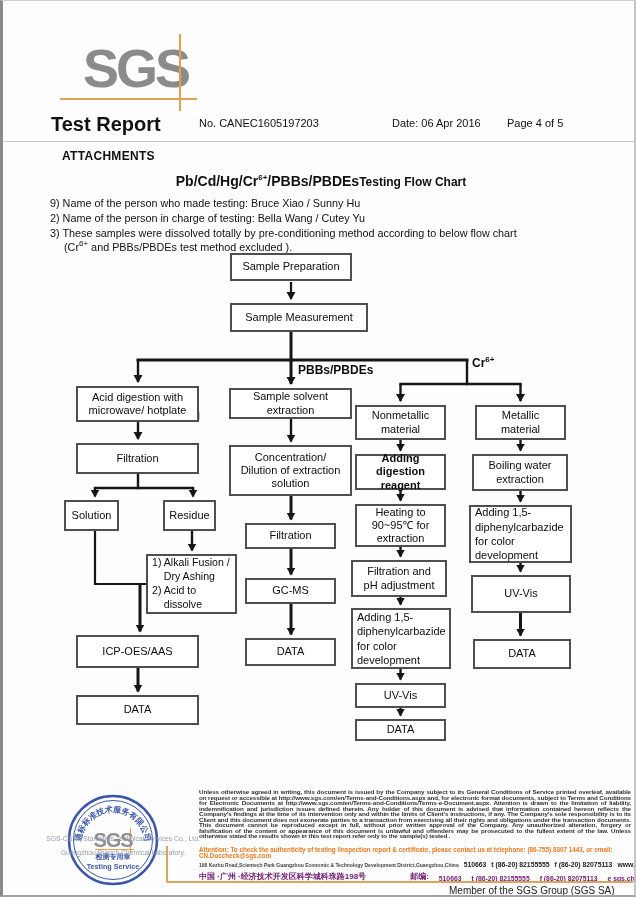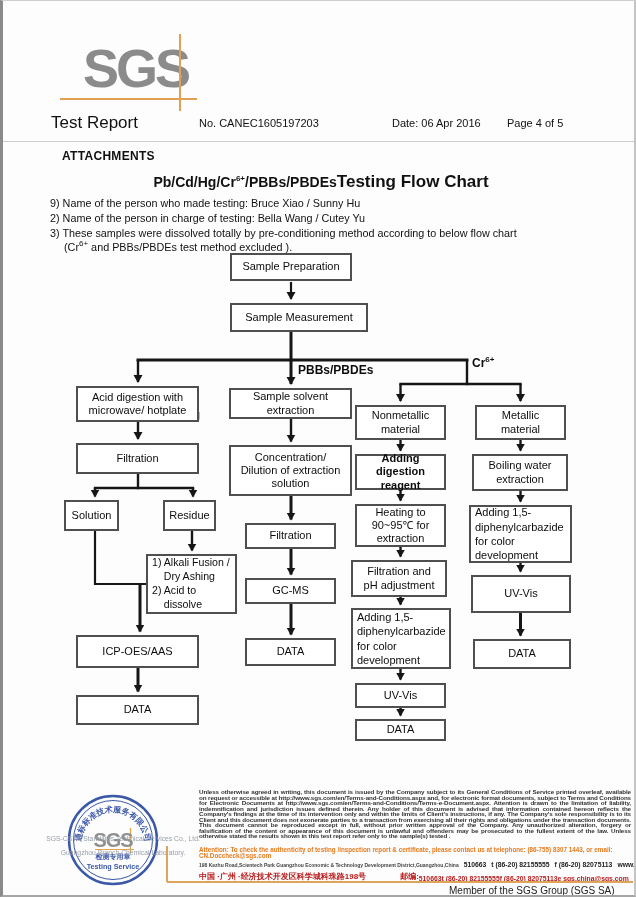--- a/index.html
+++ b/index.html
@@ -5,27 +5,27 @@
   html,body{margin:0;padding:0;background:#e8e8e8;}
   .page{position:relative;width:636px;height:897px;margin:0 auto;background:#fdfdfd;
         font-family:"Liberation Sans", sans-serif;color:#111;overflow:hidden;
         border-left:3px solid #8a8a8a;border-top:1px solid #cfcfcf;
         border-right:2px solid #c4c4c4;border-bottom:2px solid #a5a5a5;box-sizing:border-box;}
   
   .logo-text{position:absolute;left:80px;top:40px;font-size:54px;font-weight:bold;
              color:#8b8b8b;letter-spacing:-3px;line-height:1;}
   .logo-hline{position:absolute;left:57px;top:97px;width:137px;height:2px;background:#e2a052;}
   .logo-vline{position:absolute;left:176px;top:33px;width:2px;height:77px;background:#e2a052;}
-  .report-title{position:absolute;left:48px;top:112px;font-size:17px;font-weight:normal;}
+  .report-title{position:absolute;left:48px;top:112px;font-size:20px;font-weight:bold;}
   .hmeta{position:absolute;top:116px;font-size:11px;}
   .header-rule{position:absolute;left:0;top:140px;width:636px;height:1px;background:#cccccc;}
   .attachments{position:absolute;left:59px;top:148px;font-size:12px;font-weight:bold;letter-spacing:.3px;}
   .chart-title{position:absolute;left:0;top:171px;width:636px;text-align:center;font-weight:bold;}
   .chart-title .big{font-size:14px;}
-  .chart-title .small{font-size:17px;}
+  .chart-title .small{font-size:12px;}
   sup.s{font-size:8px;vertical-align:super;line-height:0;}
   .notes{position:absolute;left:47px;top:195px;font-size:10.8px;line-height:14.8px;}
   .notes .indent{padding-left:14px;}
   
   .fnode{position:absolute;border:2px solid #4f4f4f;background:#fff;box-sizing:border-box;
          display:flex;align-items:center;justify-content:center;text-align:center;
          font-size:11px;line-height:1.2;white-space:pre-line;color:#0d0d0d;}
   .fnode.left{justify-content:flex-start;text-align:left;padding-left:4px;white-space:pre-wrap;line-height:1.3;}
   .blabel{position:absolute;font-size:12px;font-weight:bold;color:#0d0d0d;}
   svg.connectors{position:absolute;left:0;top:0;pointer-events:none;}
@@ -35,21 +35,21 @@
                 color:#969eab;line-height:1;}
   .legal{position:absolute;left:196px;top:788px;width:432px;font-size:6.25px;line-height:5.5px;
          text-align:justify;font-weight:bold;color:#333;letter-spacing:-0.1px;}
   .attention{position:absolute;left:196px;top:846px;width:432px;font-size:6.3px;line-height:5.9px;
              font-weight:bold;color:#e87a1e;}
   .addr-row1{position:absolute;left:196px;top:860px;width:436px;display:flex;align-items:flex-end;
              gap:5px;white-space:nowrap;color:#222;}
   .addr-row1 .tiny{font-size:5px;font-weight:bold;color:#444;}
   .addr-row1 .num{font-size:6.8px;font-weight:bold;}
   .addr-row2{position:absolute;left:196px;top:870px;width:436px;display:flex;align-items:flex-end;
-             gap:0;white-space:nowrap;color:#b91c1c;}
+             gap:10px;white-space:nowrap;color:#701a75;}
   .addr-row2 .cn{font-size:8px;font-weight:bold;}
   .addr-row2 .num{font-size:6.8px;font-weight:bold;}
   .rule-v{position:absolute;left:163px;top:845px;width:2px;height:36px;background:#dda45c;}
   .rule-h{position:absolute;left:164px;top:880px;width:466px;height:2px;background:#dda45c;}
   .member{position:absolute;left:446px;top:884px;font-size:10px;color:#222;}
 </style>
 </head>
 <body>
 
 <div class="page">

